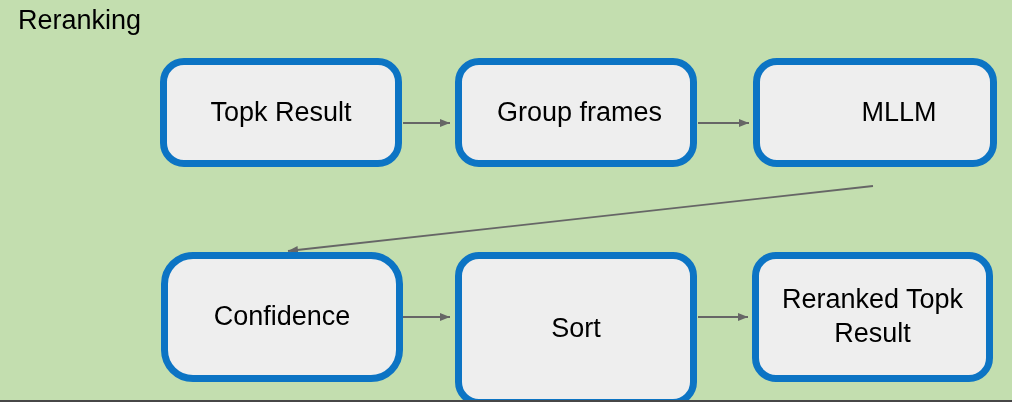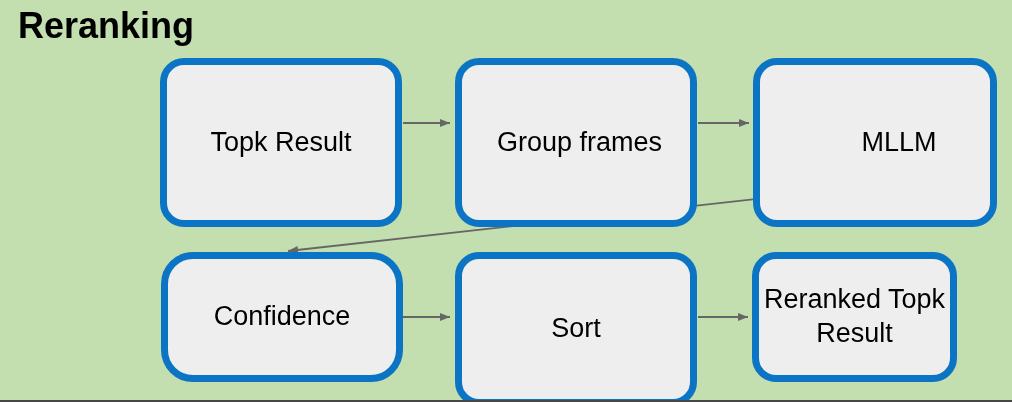--- a/index.html
+++ b/index.html
@@ -15,29 +15,28 @@
   .canvas {
     position: relative;
     width: 1012px;
     height: 402px;
     background: #c3deaf;
   }
   .diagram-title {
     position: absolute;
     left: 18px;
     top: 4px;
-    font-size: 36px;
+    font-size: 27px;
     line-height: 1.2;
     color: #000000;
-    font-weight: bold;
   }
   .node {
     position: absolute;
     width: 242px;
-    height: 169px;
+    height: 109px;
     box-sizing: border-box;
     background: #eeeeee;
     border: 7px solid #0c74c4;
     border-radius: 24px;
     display: flex;
     align-items: center;
     justify-content: center;
     text-align: center;
   }
   .node .label {
@@ -46,21 +45,21 @@
     color: #000000;
     max-width: 200px;
   }
   
   .node-topk-result  { left: 160px; top: 58px; }
   .node-group-frames { left: 455px; top: 58px; padding-left: 7px; }
   .node-mllm         { left: 753px; top: 58px; width: 244px; padding-left: 48px; }
   
   .node-confidence           { left: 161px; top: 252px; height: 130px; border-radius: 32px; }
   .node-sort                 { left: 455px; top: 252px; height: 154px; }
-  .node-reranked-topk-result { left: 752px; top: 252px; width: 205px; height: 130px; justify-content: center; }
+  .node-reranked-topk-result { left: 752px; top: 252px; width: 241px; height: 130px; justify-content: center; }
 
   .arrows-layer {
     position: absolute;
     left: 0;
     top: 0;
     width: 1012px;
     height: 402px;
     pointer-events: none;
   }
   .bottom-edge {

